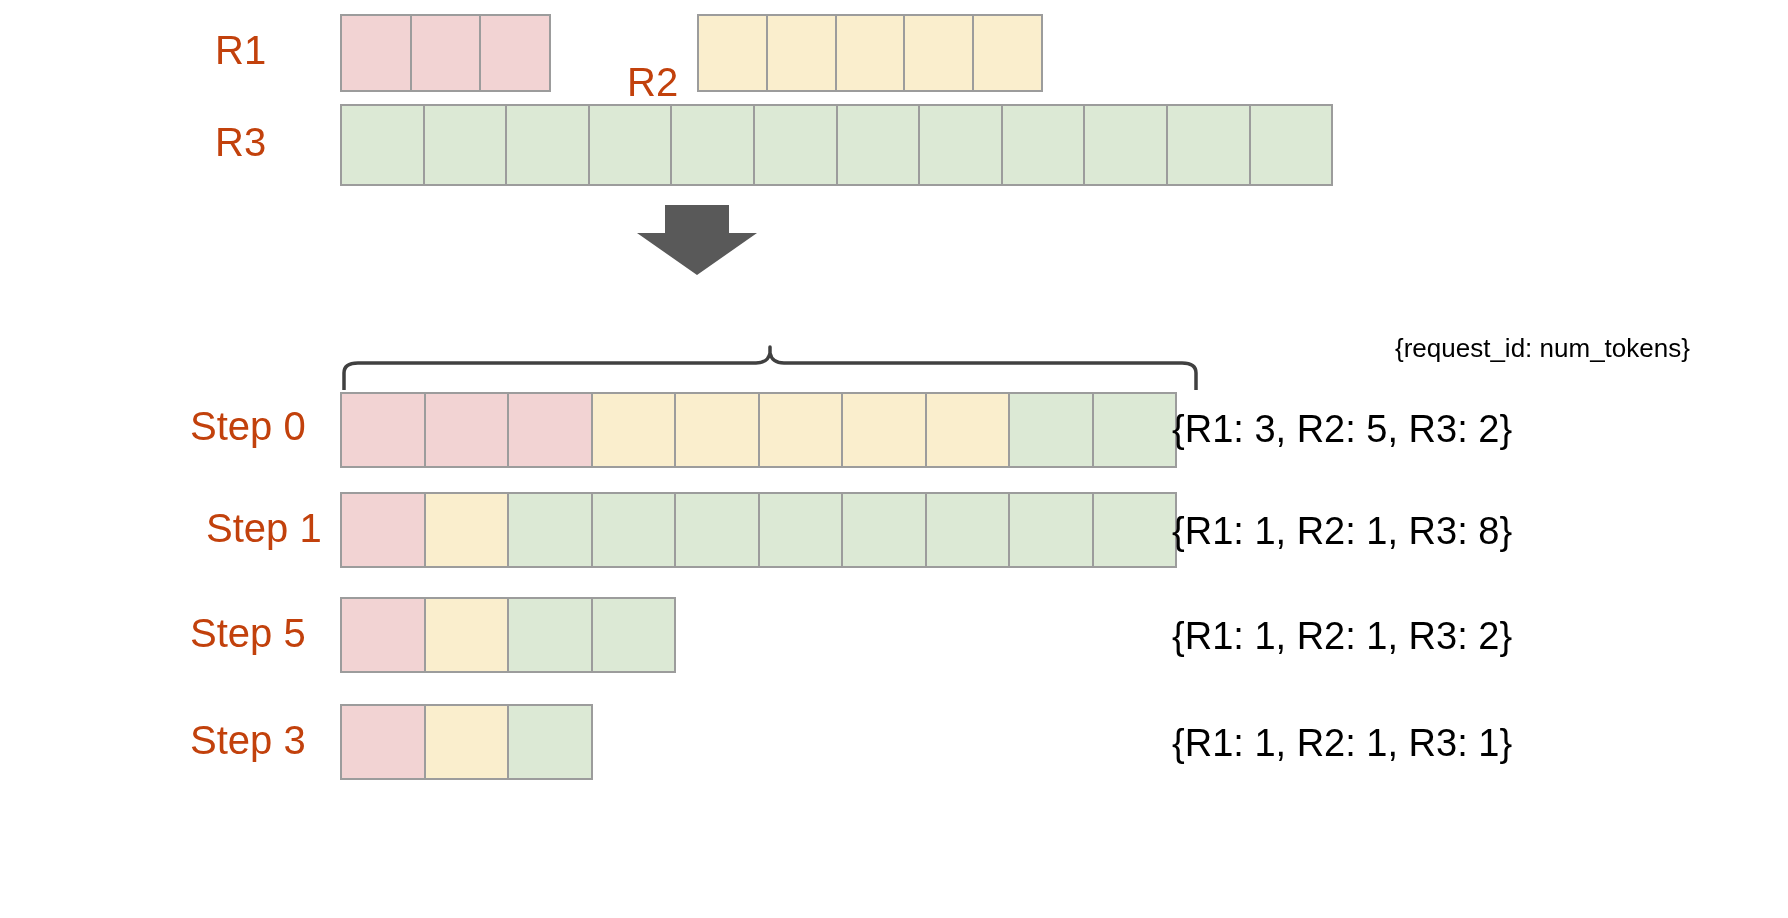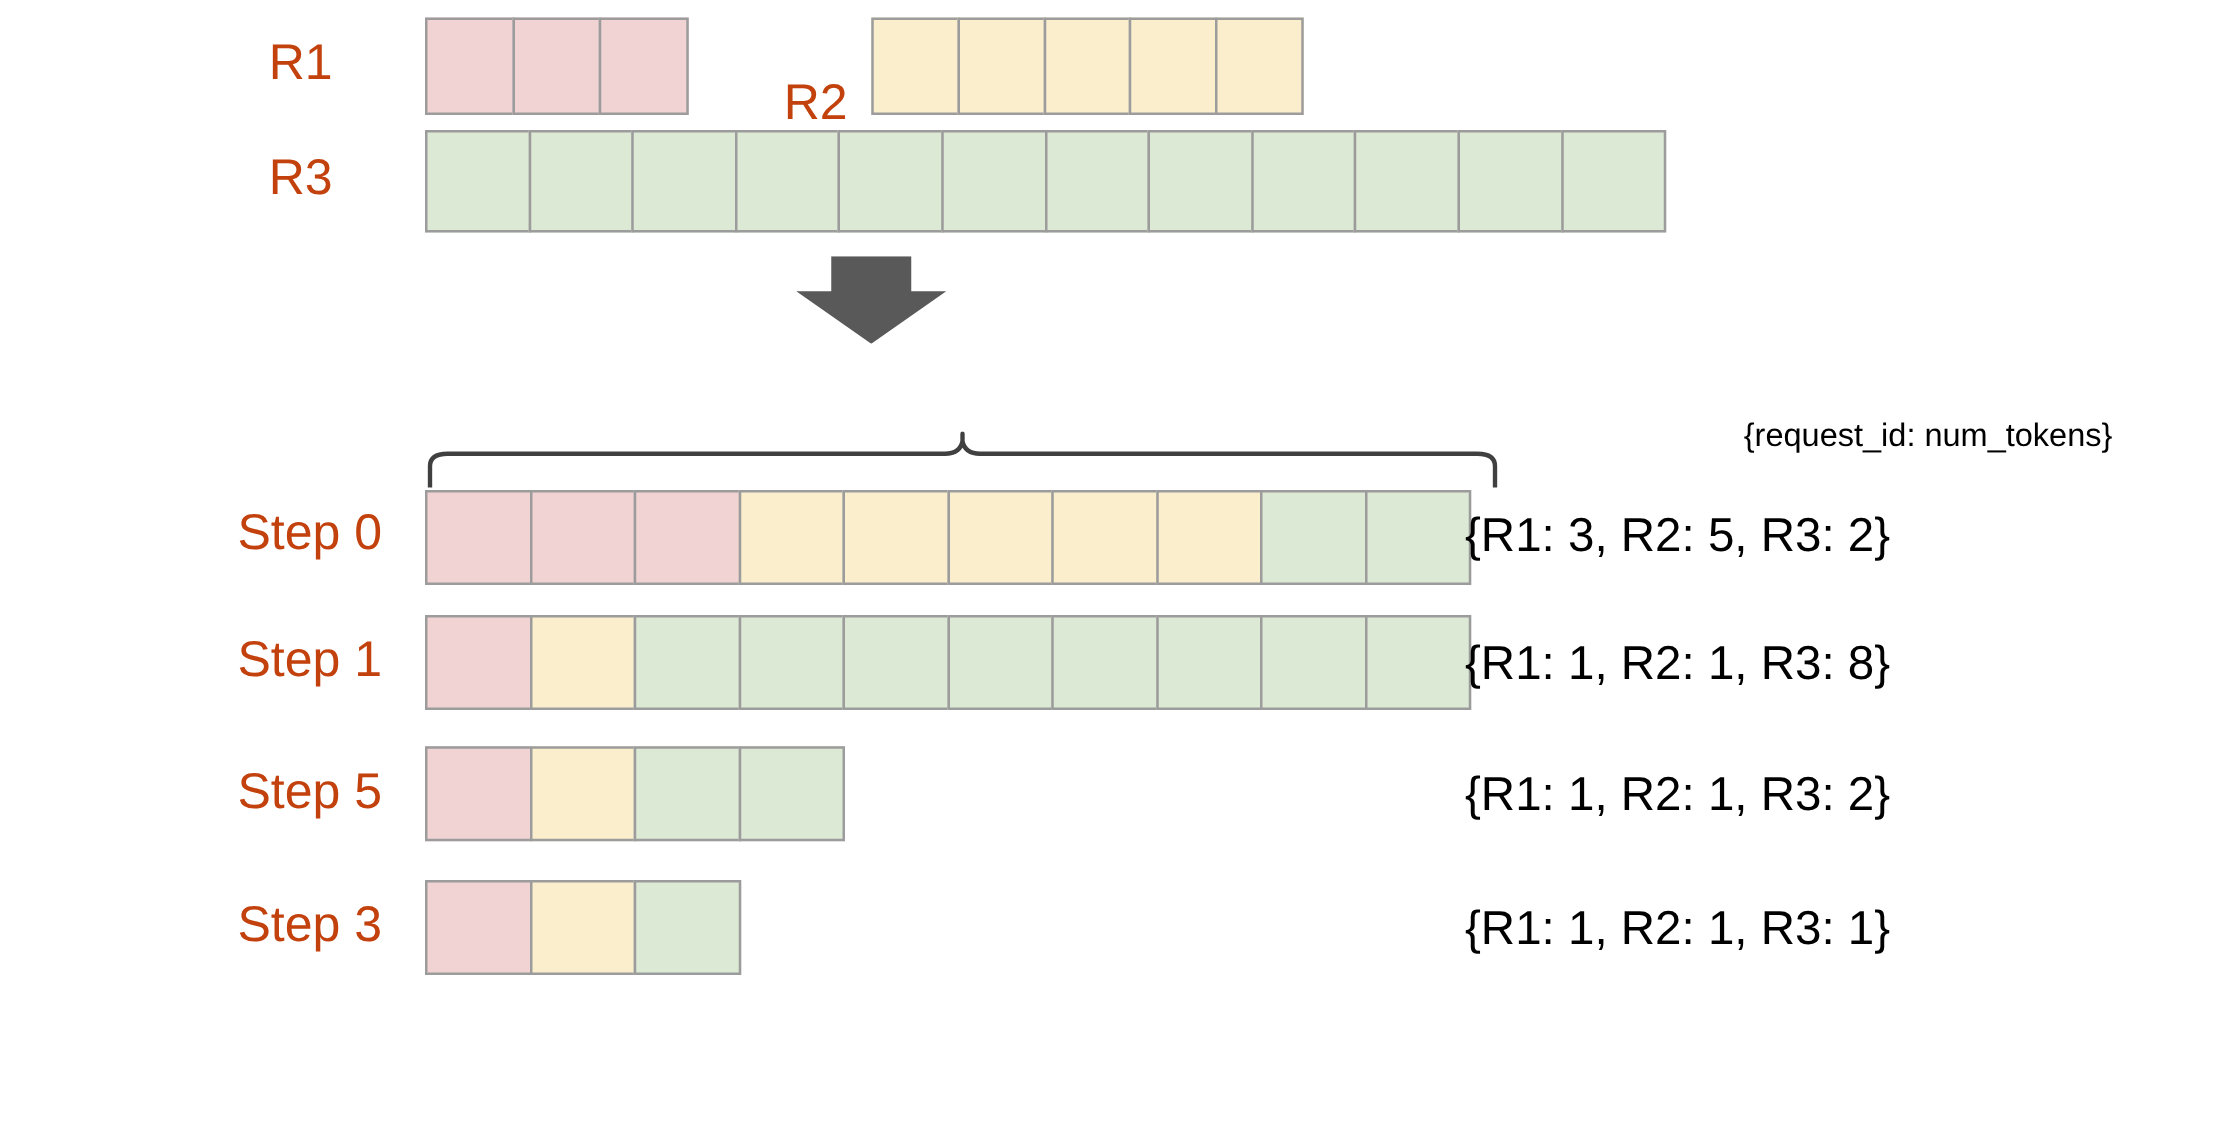--- a/index.html
+++ b/index.html
@@ -127,21 +127,21 @@
       <div class="cell c-r2" style="width: 85.5px;"></div>
       <div class="cell c-r2" style="width: 85.5px;"></div>
       <div class="cell c-r2" style="width: 85.5px;"></div>
       <div class="cell c-r2" style="width: 85.5px;"></div>
       <div class="cell c-r2" style="width: 85.5px;"></div>
       <div class="cell c-r3" style="width: 85.5px;"></div>
       <div class="cell c-r3" style="width: 85.5px;"></div>
     </div>
   <div class="abs sched-line" style="left:1172px; top:408px;">{R1: 3, R2: 5, R3: 2}</div>
 
-  <div class="abs lbl" style="left:190px; top:508px;">Step 1</div>
+  <div class="abs lbl" style="left:206px; top:508px;">Step 1</div>
   <div class="abs row" id="step-row-1" style="left:340px; top:492px; height:76px;">
       <div class="cell c-r1" style="width: 85.5px;"></div>
       <div class="cell c-r2" style="width: 85.5px;"></div>
       <div class="cell c-r3" style="width: 85.5px;"></div>
       <div class="cell c-r3" style="width: 85.5px;"></div>
       <div class="cell c-r3" style="width: 85.5px;"></div>
       <div class="cell c-r3" style="width: 85.5px;"></div>
       <div class="cell c-r3" style="width: 85.5px;"></div>
       <div class="cell c-r3" style="width: 85.5px;"></div>
       <div class="cell c-r3" style="width: 85.5px;"></div>

